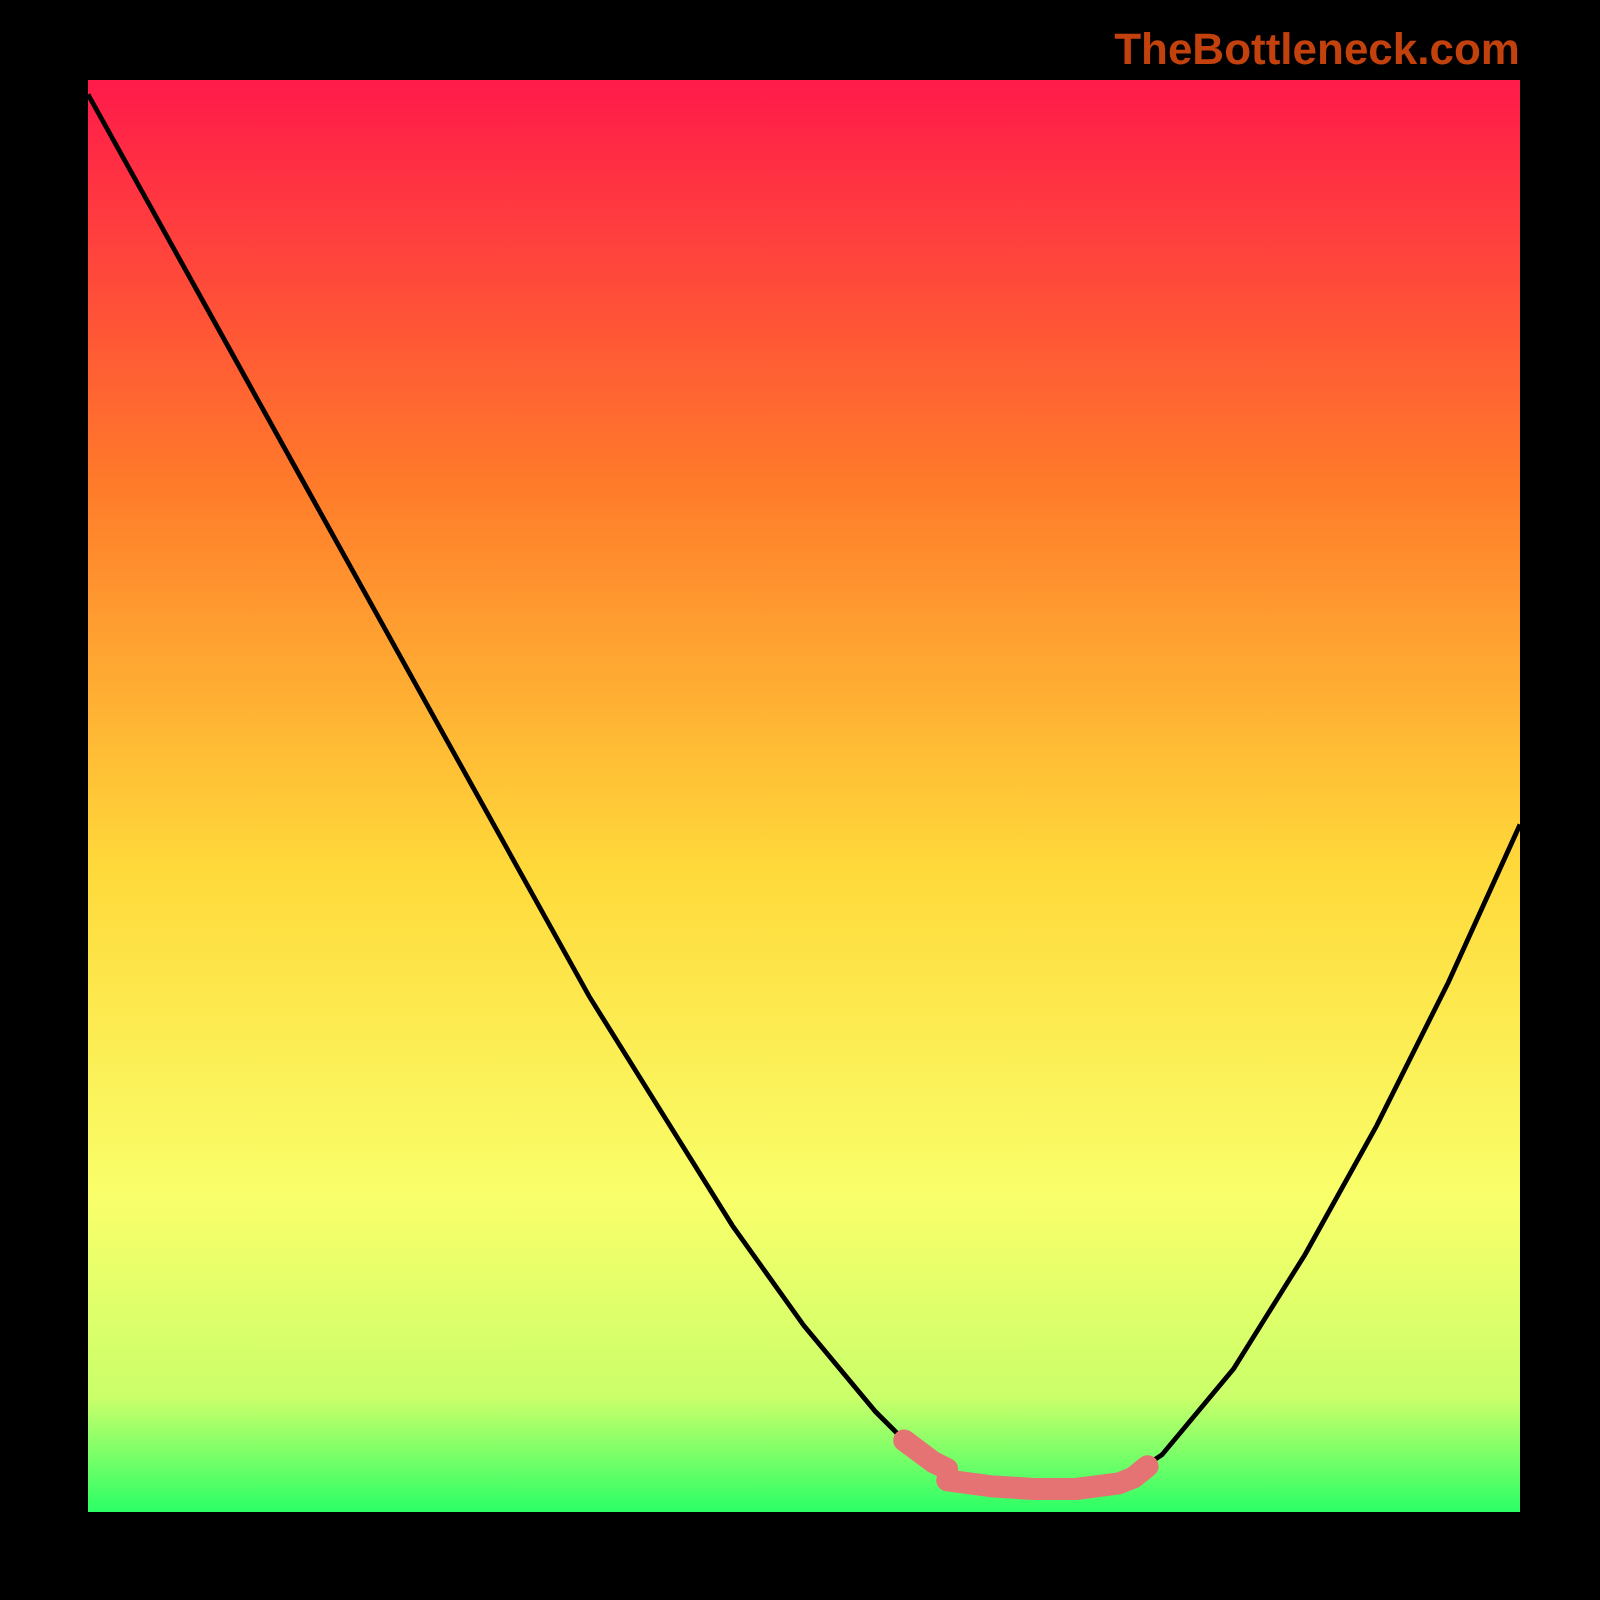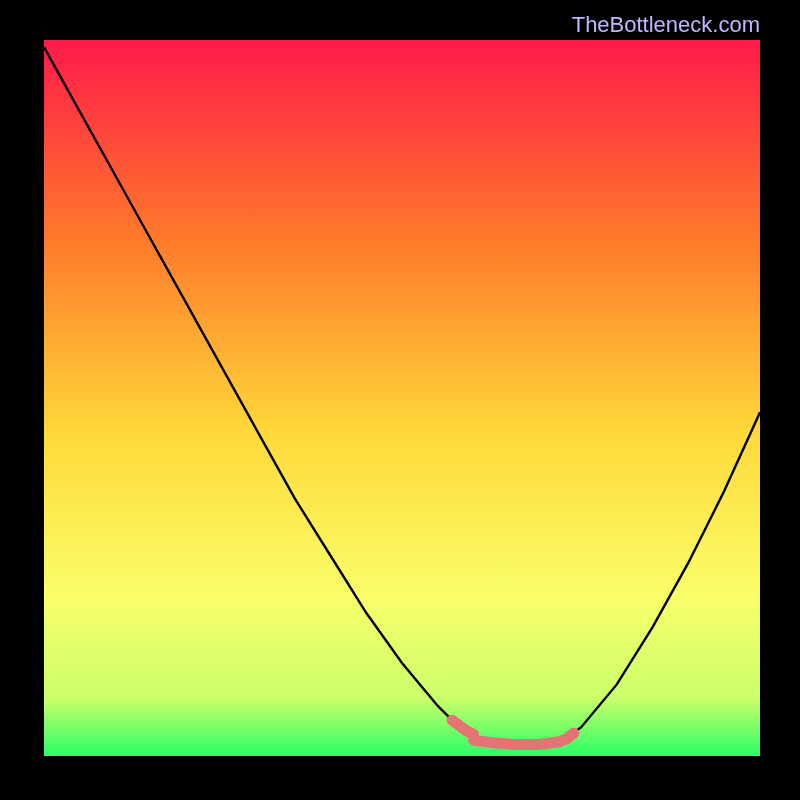--- a/index.html
+++ b/index.html
@@ -36,22 +36,22 @@
     top: 0;
     width: 100%;
     height: 100%;
   }
   .watermark {
     position: absolute;
     top: 12px;
     right: 40px;
     font-family: Arial, Helvetica, sans-serif;
     font-size: 22px;
-    font-weight: 400;
-    color: #c4b5fd;
+    font-weight: 700;
+    color: #c2410c;
   }
 </style>
 </head>
 <body>
 
 <div class="chart-container">
 
   <div class="watermark">TheBottleneck.com</div>
 
   <div class="plot-area">

